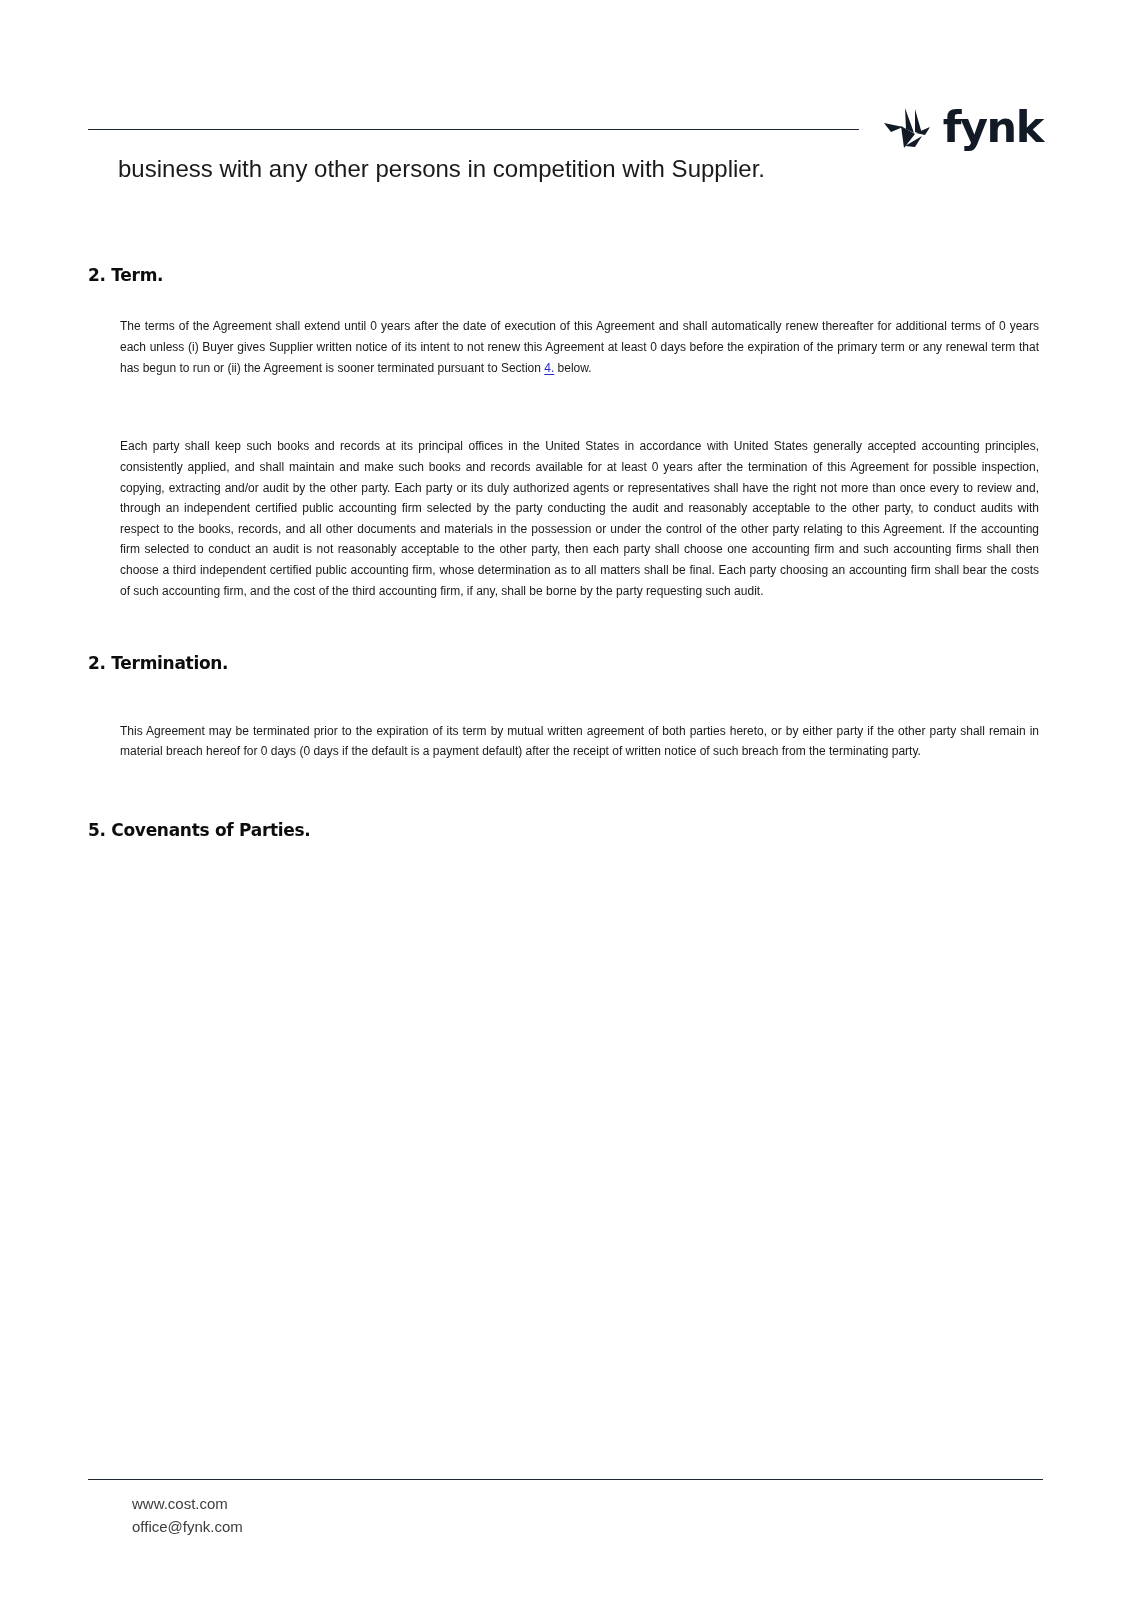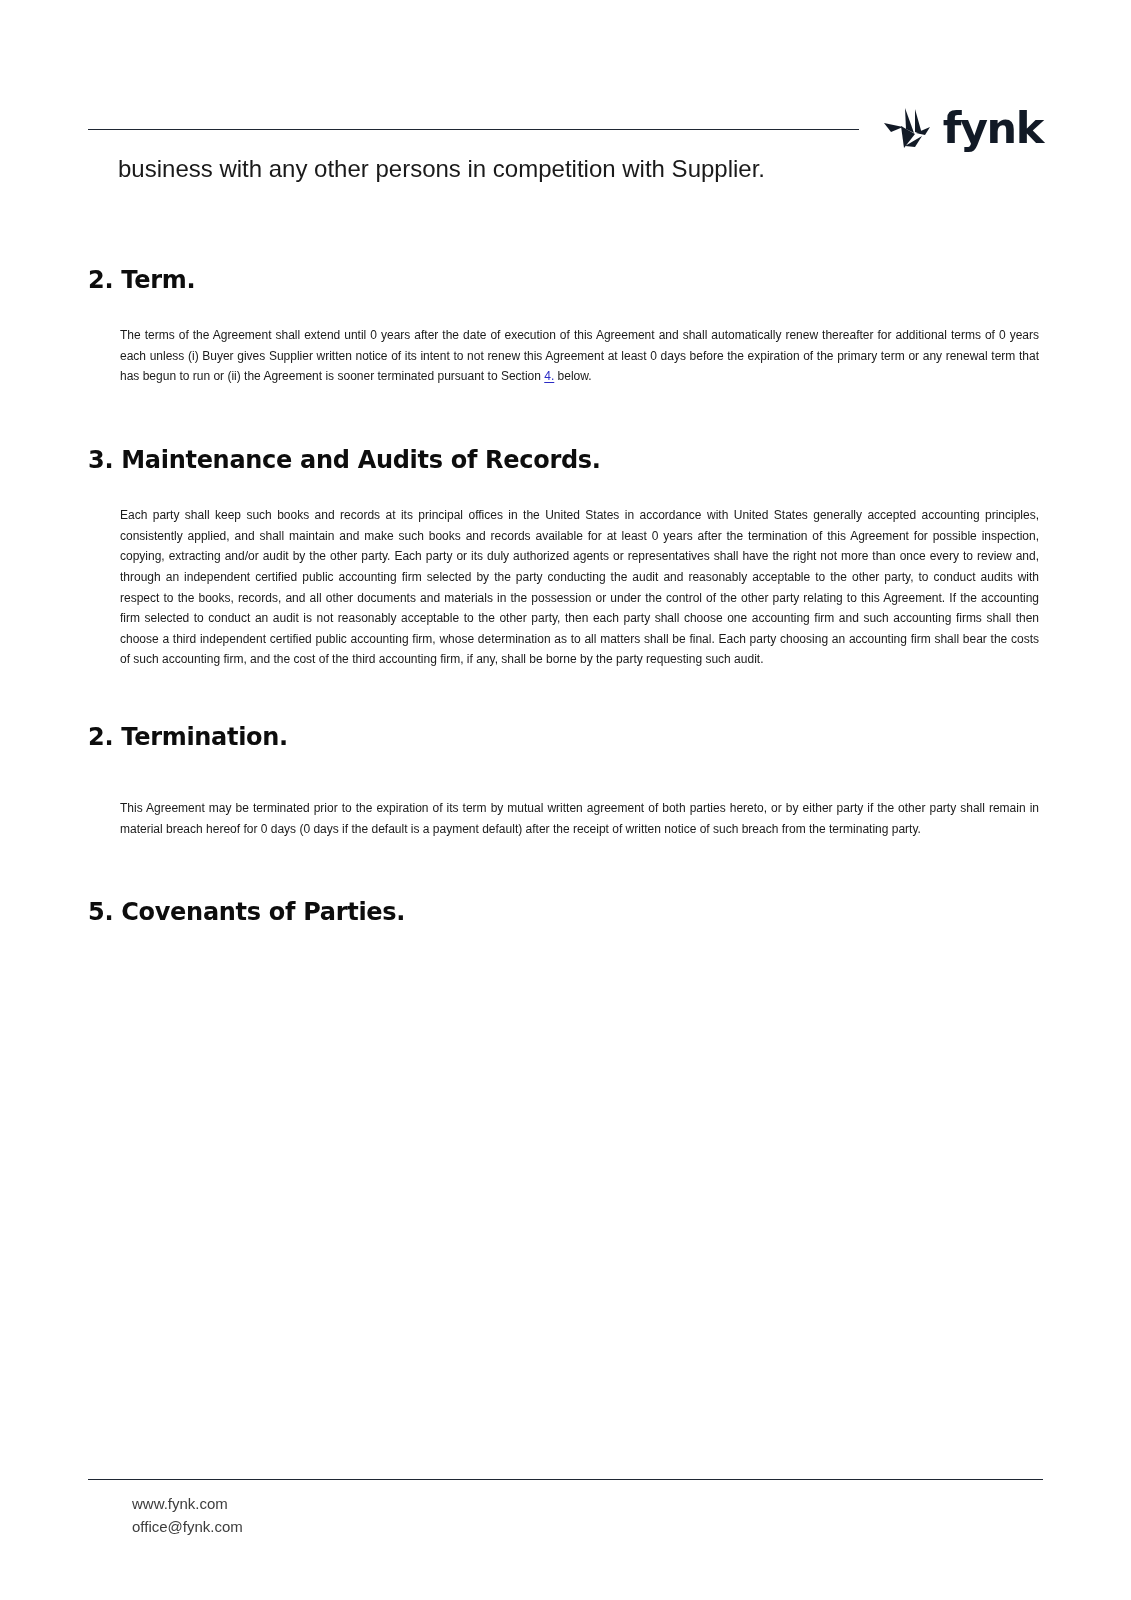--- a/index.html
+++ b/index.html
@@ -33,21 +33,20 @@
   }
   .header-rule {
     flex: 1 1 auto;
     height: 0;
     border-top: 1.6px solid #1f2733;
     margin-right: 22px;
     margin-top: 2px;
   }
   .logo {
     display: flex;
-    align-items: center;
     flex: 0 0 auto;
     gap: 6px;
   }
   .logo-mark {
     width: 56px;
     height: 44px;
     display: block;
   }
   .logo-word {
     font-family: "DejaVu Sans", sans-serif;
@@ -70,21 +69,21 @@
     font-size: 24px;
     line-height: 1.55;
     color: #1a1a1a;
     padding-left: 30px;
     margin: 0 0 8px 0;
   }
 
   h2.section-heading {
     font-family: "DejaVu Sans", sans-serif;
     font-weight: 700;
-    font-size: 24px;
+    font-size: 17px;
     line-height: 1.25;
     color: #0d0d0d;
     margin: 0;
     padding: 0;
     letter-spacing: -0.3px;
   }
 
   .para {
     font-size: 12px;
     line-height: 1.72;
@@ -162,36 +161,35 @@
   <div class="content">
 
     <p class="lead-line">business with any other persons in competition with Supplier.</p>
 
     <div class="block-term">
       <h2 class="section-heading">2. Term.</h2>
       <p class="para"><span>The terms of the Agreement shall extend until 0 years after the date of execution of this Agreement and shall automatically renew thereafter for additional terms of 0 years each unless (i) Buyer gives Supplier written notice of its intent to not renew this Agreement at least 0 days before the expiration of the primary term or any renewal term that has begun to run or (ii) the Agreement is sooner terminated pursuant to Section </span><a class="xref" href="#">4.</a><span> below.</span></p>
     </div>
 
     <div class="block-records">
-      <h2 class="section-heading">3. Maintenance and Audits of Records.</h2>
       <p class="para">Each party shall keep such books and records at its principal offices in the United States in accordance with United States generally accepted accounting principles, consistently applied, and shall maintain and make such books and records available for at least 0 years after the termination of this Agreement for possible inspection, copying, extracting and/or audit by the other party. Each party or its duly authorized agents or representatives shall have the right not more than once every to review and, through an independent certified public accounting firm selected by the party conducting the audit and reasonably acceptable to the other party, to conduct audits with respect to the books, records, and all other documents and materials in the possession or under the control of the other party relating to this Agreement. If the accounting firm selected to conduct an audit is not reasonably acceptable to the other party, then each party shall choose one accounting firm and such accounting firms shall then choose a third independent certified public accounting firm, whose determination as to all matters shall be final. Each party choosing an accounting firm shall bear the costs of such accounting firm, and the cost of the third accounting firm, if any, shall be borne by the party requesting such audit.</p>
     </div>
 
     <div class="block-termination">
       <h2 class="section-heading">2. Termination.</h2>
       <p class="para">This Agreement may be terminated prior to the expiration of its term by mutual written agreement of both parties hereto, or by either party if the other party shall remain in material breach hereof for 0 days (0 days if the default is a payment default) after the receipt of written notice of such breach from the terminating party.</p>
     </div>
 
     <div class="block-covenants">
       <h2 class="section-heading">5. Covenants of Parties.</h2>
     </div>
 
   </div>
 
   <div class="footer">
     <div class="footer-rule"></div>
     <div class="footer-lines">
-      <div class="footer-line">www.fynk.com</div>
+      <div class="footer-line">www.cost.com</div>
       <div class="footer-line">office@fynk.com</div>
     </div>
   </div>
 
 </div>
 
 </body></html>

